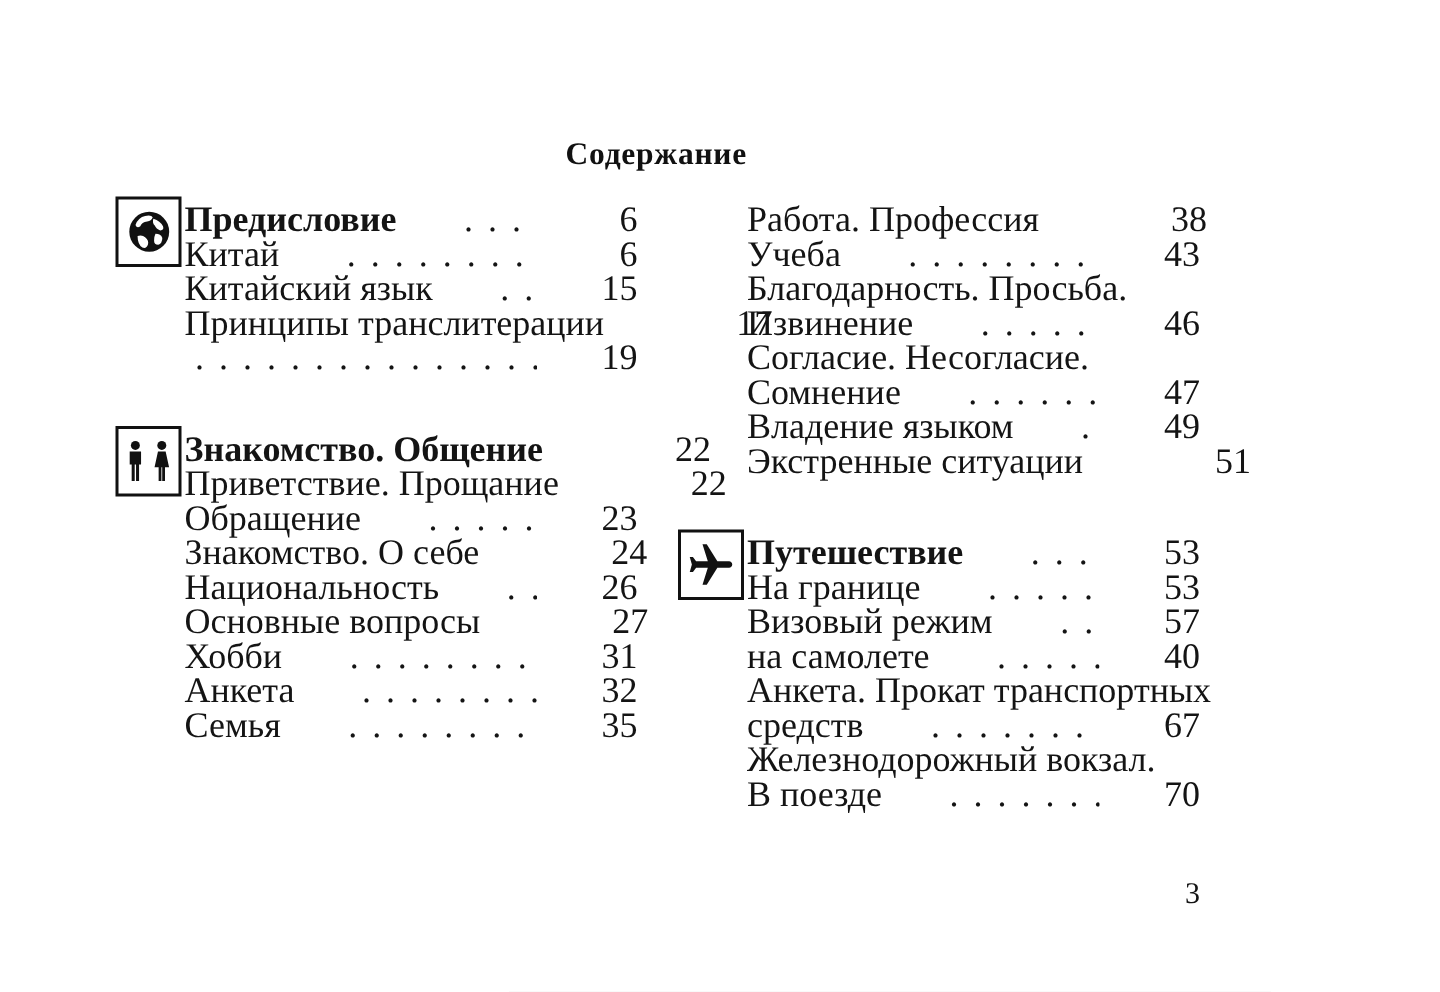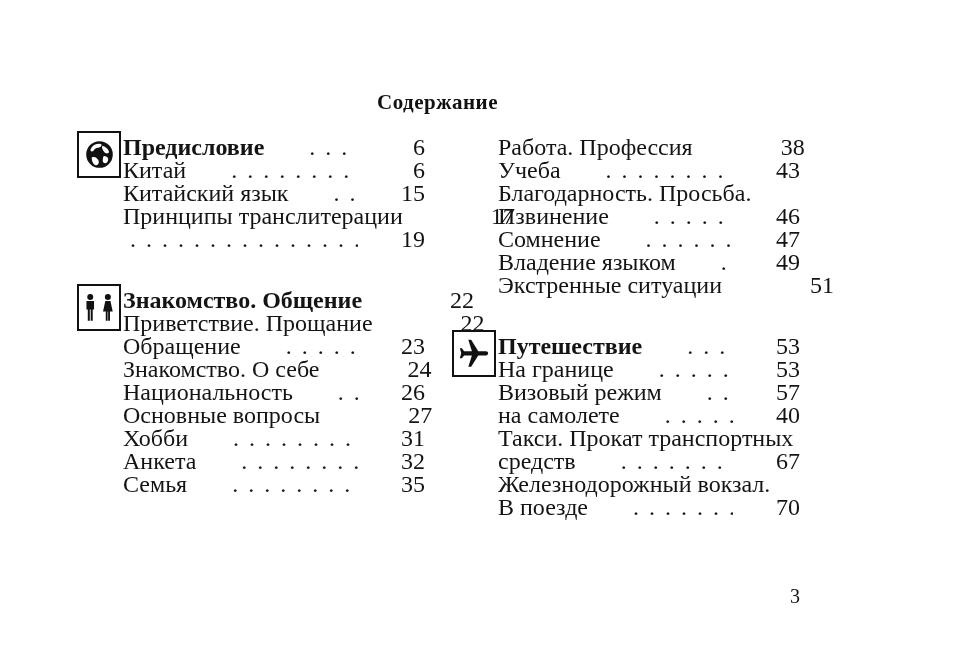--- a/index.html
+++ b/index.html
@@ -210,20 +210,24 @@
           <div class="row">
     <span class="label">Благодарность. Просьба.</span>
 
   </div>
           <div class="row">
     <span class="label">Извинение</span>
     <span class="dots"></span>
     <span class="pg">46</span>
   </div>
           <div class="row">
+    <span class="label">Согласие. Несогласие.</span>
+
+  </div>
+          <div class="row">
     <span class="label">Сомнение</span>
     <span class="dots"></span>
     <span class="pg">47</span>
   </div>
           <div class="row">
     <span class="label">Владение языком</span>
     <span class="dots"></span>
     <span class="pg">49</span>
   </div>
           <div class="row">
@@ -252,21 +256,21 @@
     <span class="label">Визовый режим</span>
     <span class="dots"></span>
     <span class="pg">57</span>
   </div>
           <div class="row">
     <span class="label">на самолете</span>
     <span class="dots"></span>
     <span class="pg">40</span>
   </div>
           <div class="row">
-    <span class="label">Такси. Прокат транспортных</span>
+    <span class="label">Анкета. Прокат транспортных</span>
 
   </div>
           <div class="row">
     <span class="label">средств</span>
     <span class="dots"></span>
     <span class="pg">67</span>
   </div>
           <div class="row">
     <span class="label">Железнодорожный вокзал.</span>
 

